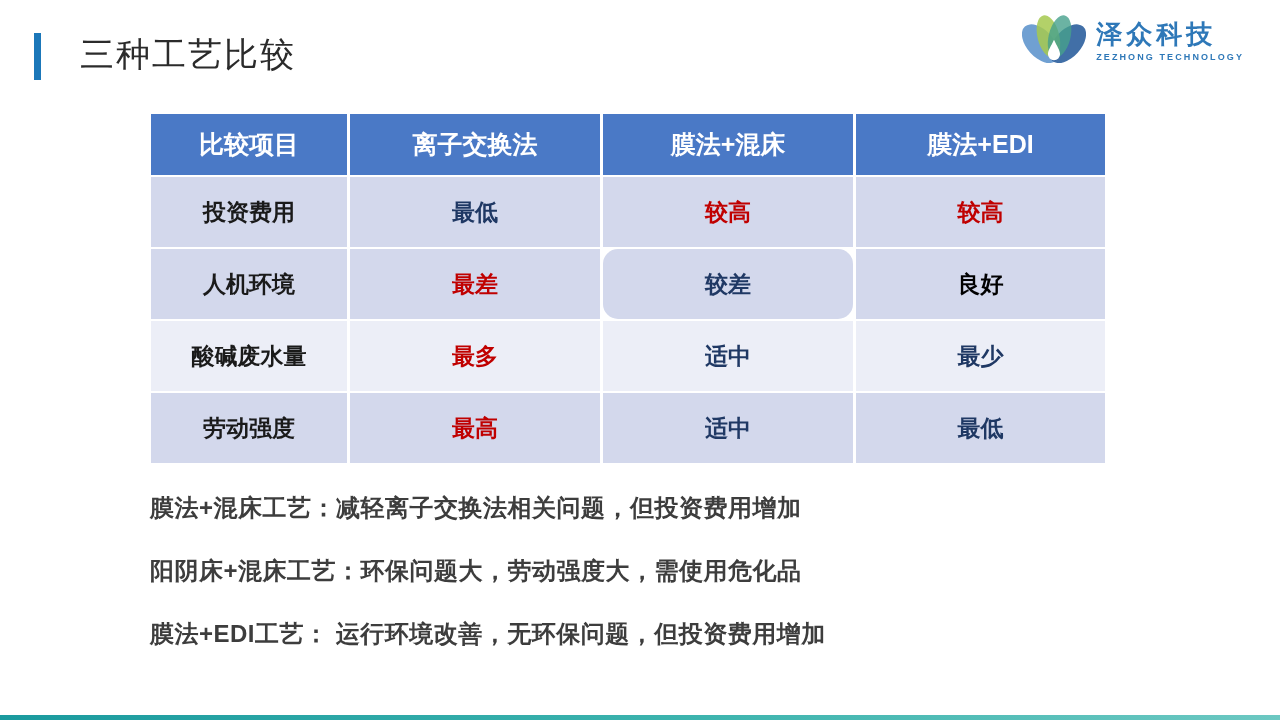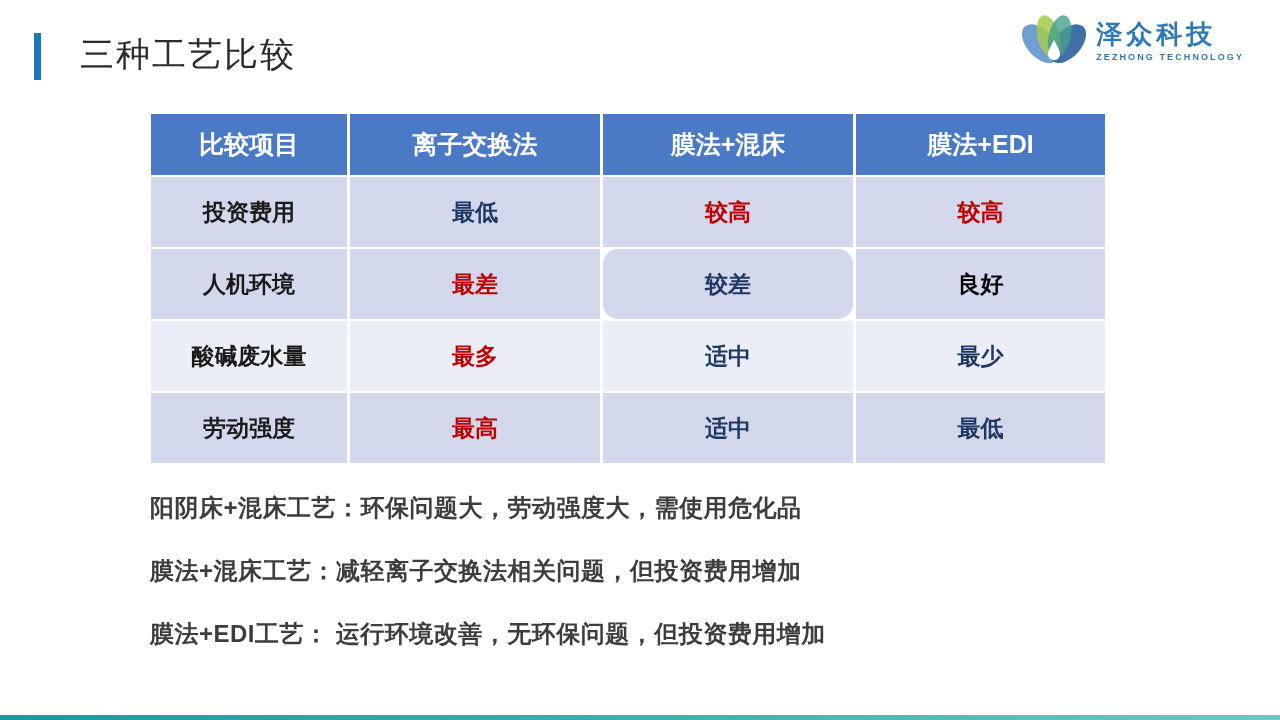--- a/index.html
+++ b/index.html
@@ -132,20 +132,20 @@
       <tr class="band-odd">
         <td class="row-label">劳动强度</td>
         <td style="color: rgb(192, 0, 0);">最高</td>
         <td style="color: rgb(31, 56, 100);">适中</td>
         <td style="color: rgb(31, 56, 100);">最低</td>
       </tr>
     </tbody>
   </table>
 
   <div class="notes">
+    <div class="note-line">膜法+混床工艺：减轻离子交换法相关问题，但投资费用增加</div>
     <div class="note-line">阳阴床+混床工艺：环保问题大，劳动强度大，需使用危化品</div>
-    <div class="note-line">膜法+混床工艺：减轻离子交换法相关问题，但投资费用增加</div>
     <div class="note-line">膜法+EDI工艺： 运行环境改善，无环保问题，但投资费用增加</div>
   </div>
 
   <div class="bottom-bar"></div>
 
 </div>
 
 </body></html>

